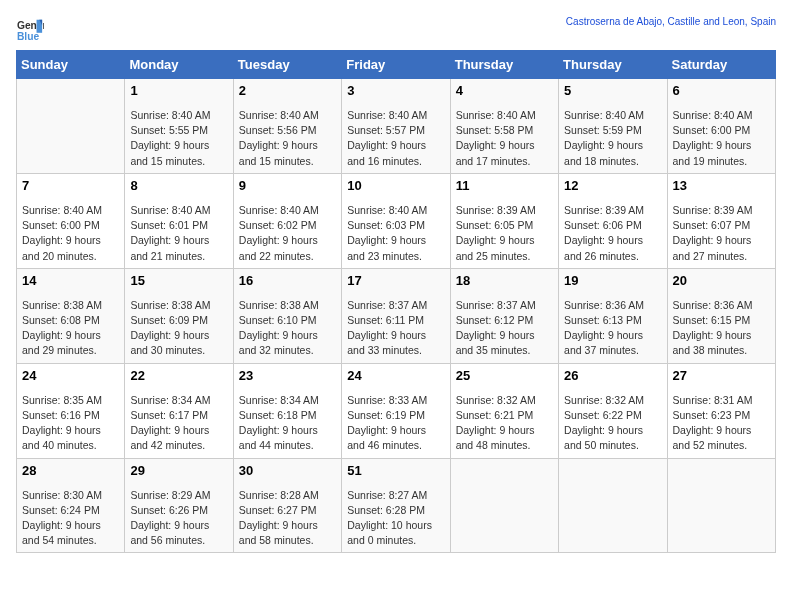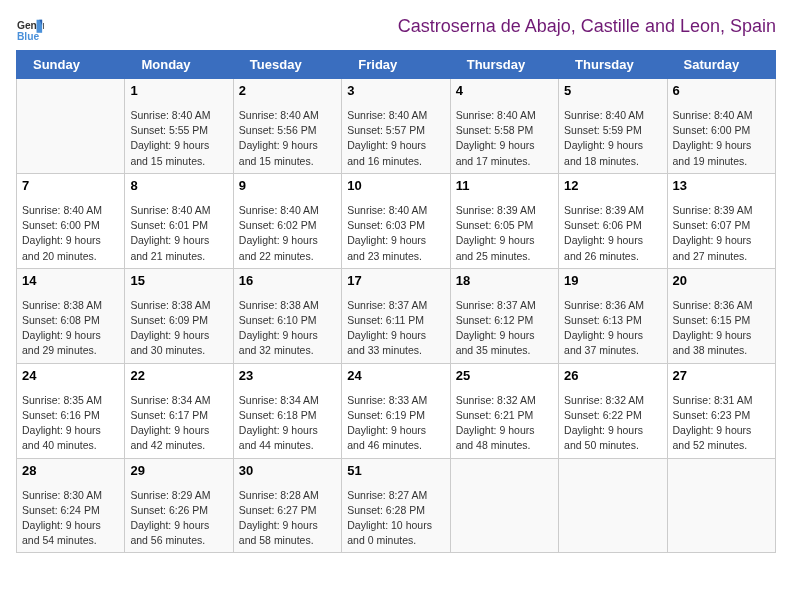--- a/index.html
+++ b/index.html
@@ -27,32 +27,32 @@
     }
     .title-area {
       text-align: right;
     }
     .calendar-title {
       font-size: 32px;
       font-weight: bold;
       color: #333;
     }
     .calendar-subtitle {
-      font-size: 18px;
-      color: #701a75;
+      font-size: 10px;
+      color: #1d4ed8;
     }
     table {
       width: 100%;
       border-collapse: collapse;
       font-size: 11px;
     }
     thead tr th {
       background-color: #3a6ebf;
       color: #fff;
-      padding: 6px 16px;
+      padding: 6px 4px;
       text-align: left;
       font-size: 13px;
       font-weight: bold;
       border: 1px solid #3a6ebf;
     }
     tbody tr td {
       border: 1px solid #ccc;
       padding: 4px 5px;
       vertical-align: top;
       width: 14.28%;

